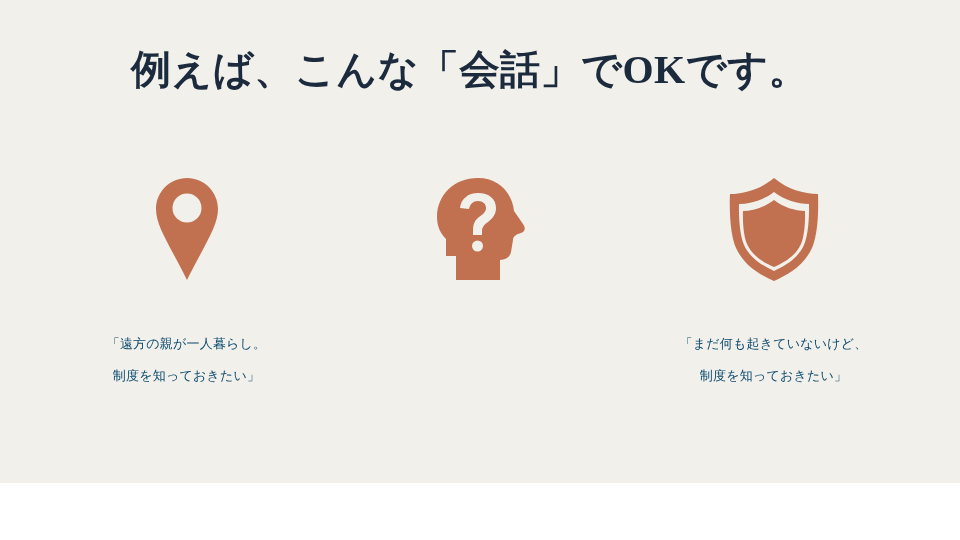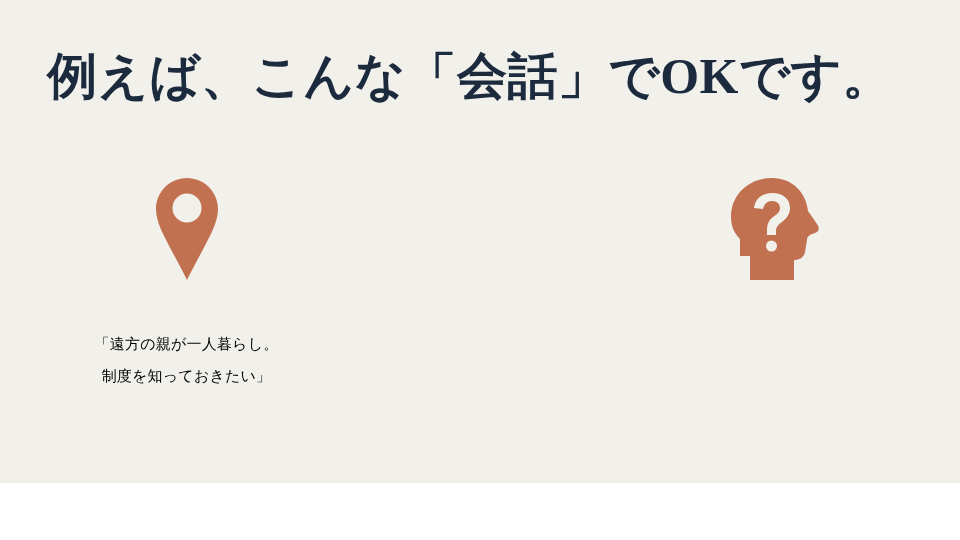--- a/index.html
+++ b/index.html
@@ -37,21 +37,21 @@
 
   
   .slide-title {
     position: absolute;
     left: 0;
     top: 48px;
     width: 940px;
     text-align: center;
     font-family: "Liberation Serif", "DejaVu Serif", serif;
     font-weight: bold;
-    font-size: 50px;
+    font-size: 40px;
     line-height: 1.12;
     letter-spacing: 0.5px;
     color: #1b2a3d;
     white-space: nowrap;
   }
 
   
   .cards {
     position: absolute;
     left: 40px;
@@ -76,23 +76,23 @@
     align-items: flex-start;
     justify-content: center;
   }
 
   .card-icon svg { display: block; }
 
   .card-caption {
     margin-top: 38px;
     text-align: center;
     font-family: "Liberation Sans", "DejaVu Sans", sans-serif;
-    font-size: 15px;
+    font-size: 13px;
     line-height: 32px;
-    color: #000000;
+    color: #0c4a6e;
     letter-spacing: 0.2px;
     white-space: nowrap;
   }
   .card-caption .line { display: block; }
 
   
   .card.card-1 .card-caption { text-align: center; }
 </style>
 </head>
 <body>
@@ -121,17 +121,30 @@
         <svg width="92" height="102" viewBox="0 0 92 102" aria-hidden="true">
           <path d="M44 0 C20 0 3 17 3 39 C3 49 7 56 12 61 L12 78 L22 78 L22 102 L66 102 L66 82 C72 82 76 79 77 74 L79 62 C79 58 83 56 87 55 C91 54 92 50 89 46 L80 33 C78 14 64 0 44 0 Z" fill="#c1714f"></path>
           <path d="M44 15 C34 15 27 21 26 30 L35 31 C36 26 39 23 44 23 C49 23 52 26 52 30 C52 34 49 36 45 39 C41 42 39 46 39 52 L39 57 L48 57 L48 53 C48 49 50 47 54 44 C59 40 62 36 62 30 C62 21 55 15 44 15 Z" fill="#f1f0eb"></path>
           <circle cx="43.5" cy="68" r="5.5" fill="#f1f0eb"></circle>
         </svg>
       </div>
       <div class="card-caption">
       </div>
     </div>
 
+    <div class="card card-3">
+      <div class="card-icon">
+        <svg width="92" height="103" viewBox="0 0 92 103" aria-hidden="true">
+          <path d="M46 0 C33 11 16 16 2 16 C2 16 0 52 8 70 C17 89 33 97 46 103 C59 97 75 89 84 70 C92 52 90 16 90 16 C76 16 59 11 46 0 Z" fill="#c1714f"></path>
+          <path d="M46 14 C36 22 22 26 11 26 C11 26 10 53 16 67 C23 82 36 88 46 93 C56 88 69 82 76 67 C82 53 81 26 81 26 C70 26 56 22 46 14 Z" fill="#f1f0eb"></path>
+          <path d="M46 22 C37 29 25 33 15 33 C15 33 14 54 19 66 C25 79 37 85 46 89 C55 85 67 79 73 66 C78 54 77 33 77 33 C67 33 55 29 46 22 Z" fill="#c1714f"></path>
+        </svg>
+      </div>
+      <div class="card-caption">
+        <span class="line">「まだ何も起きていないけど、</span>
+        <span class="line">制度を知っておきたい」</span>
+      </div>
+    </div>
 
   </div>
 </div>
 
 <div class="bottom-strip"></div>
 
 </body></html>

